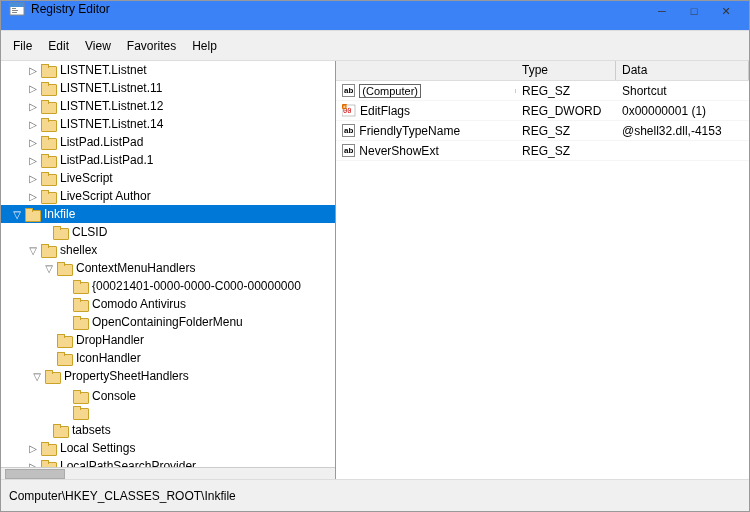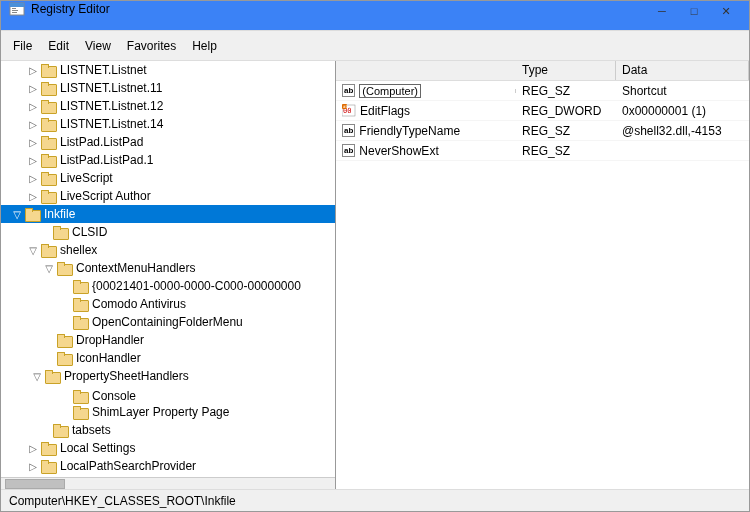--- a/index.html
+++ b/index.html
@@ -243,21 +243,21 @@
     }
 
     .default-name {
       border: 1px solid #666;
       padding: 0 2px;
       font-size: 11px;
       background: #fff;
     }
 
     .statusbar {
-      height: 22px;
+      height: 32px;
       background: #f0f0f0;
       border-top: 1px solid #ddd;
       display: flex;
       align-items: center;
       padding: 0 8px;
       font-size: 12px;
       color: #000;
       flex-shrink: 0;
     }
 
@@ -426,21 +426,20 @@
 
         <div class="tree-item" style="padding-left: 56px; align-items: flex-end;">
           <div class="expander" style="visibility:hidden;"></div>
           <div class="folder-icon"></div>
           <span class="item-label">Console</span>
         </div>
 
         <div class="tree-item" style="padding-left: 56px;">
           <div class="expander" style="visibility:hidden;"></div>
           <div class="folder-icon"></div>
-          <span class="item-label">ShimLayer Property Page</span>
         </div>
 
         <div class="tree-item" style="padding-left: 36px;">
           <div class="expander" style="visibility:hidden;"></div>
           <div class="folder-icon"></div>
           <span class="item-label">tabsets</span>
         </div>
 
         <div class="tree-item" style="padding-left: 24px;">
           <div class="expander">▷</div>

